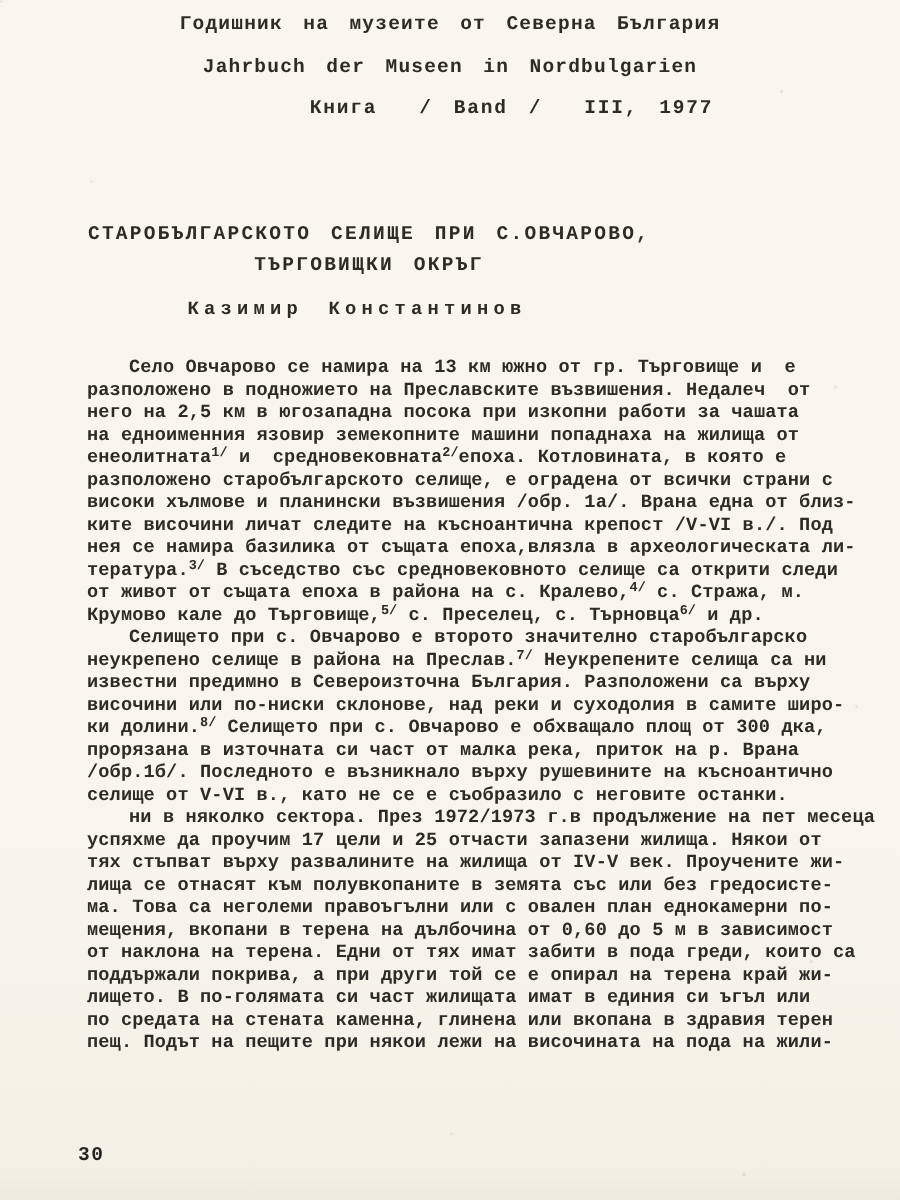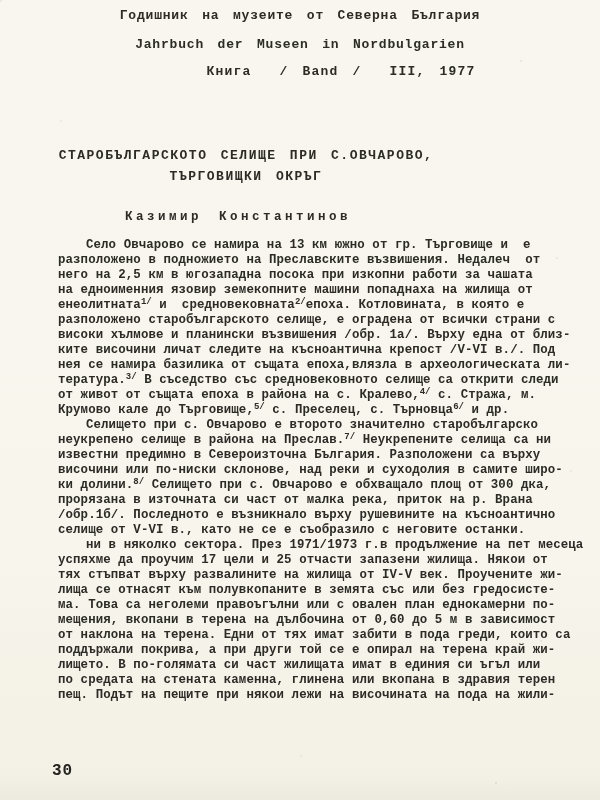--- a/index.html
+++ b/index.html
@@ -45,21 +45,20 @@
     letter-spacing: 1.5px; word-spacing: 4px;
     white-space: pre;
   }
   .title1 { top: 148px; }
   .title2 { top: 169px; }
   .author {
     position: absolute; left: 0; top: 199px; width: 476px;
     font-weight: bold; font-size: 12.5px;
     letter-spacing: 3.5px; word-spacing: 6px;
     white-space: pre;
-    margin-top: 11px;
   }
   .body-text {
     position: absolute; left: 58px; top: 238px; width: 522px;
   }
   .line {
     white-space: pre;
     font-weight: bold;
     font-size: 12.4px;
     line-height: 15px;
     height: 15px;
@@ -67,21 +66,21 @@
   }
   .para > .line:first-child { padding-left: 28px; }
   .line sup {
     font-size: 9px;
     line-height: 0;
     vertical-align: 4px;
     letter-spacing: 0;
   }
   .page-number {
     position: absolute; left: 52px; top: 762px;
-    font-weight: bold; font-size: 16px; letter-spacing: 1px;
+    font-weight: bold; font-size: 13px; letter-spacing: 1px;
     color: #24231f;
     text-align: center;
   }
 </style>
 </head>
 <body>
 
 <div class="page">
   <i class="speckles"></i>
 
@@ -95,39 +94,39 @@
   <div class="author center">Казимир Константинов</div>
 
   <div class="body-text" id="body-text">
       <div class="para">
         <div class="line">Село Овчарово се намира на 13 км южно от гр. Търговище и  е</div>
         <div class="line">разположено в подножието на Преславските възвишения. Недалеч  от</div>
         <div class="line">него на 2,5 км в югозападна посока при изкопни работи за чашата</div>
         <div class="line">на едноименния язовир земекопните машини попаднаха на жилища от</div>
         <div class="line">енеолитната<sup>1/</sup> и  средновековната<sup>2/</sup>епоха. Котловината, в която е</div>
         <div class="line">разположено старобългарското селище, е оградена от всички страни с</div>
-        <div class="line">високи хълмове и планински възвишения /обр. 1а/. Върху една от близ-</div>
+        <div class="line">високи хълмове и планински възвишения /обр. 1а/. Врана една от близ-</div>
         <div class="line">ките височини личат следите на късноантична крепост /V-VI в./. Под</div>
         <div class="line">нея се намира базилика от същата епоха,влязла в археологическата ли-</div>
         <div class="line">тература.<sup>3/</sup> В съседство със средновековното селище са открити следи</div>
         <div class="line">от живот от същата епоха в района на с. Кралево,<sup>4/</sup> с. Стража, м.</div>
         <div class="line">Крумово кале до Търговище,<sup>5/</sup> с. Преселец, с. Търновца<sup>6/</sup> и др.</div>
       </div>
       <div class="para">
         <div class="line">Селището при с. Овчарово е второто значително старобългарско</div>
         <div class="line">неукрепено селище в района на Преслав.<sup>7/</sup> Неукрепените селища са ни</div>
         <div class="line">известни предимно в Североизточна България. Разположени са върху</div>
         <div class="line">височини или по-ниски склонове, над реки и суходолия в самите широ-</div>
         <div class="line">ки долини.<sup>8/</sup> Селището при с. Овчарово е обхващало площ от 300 дка,</div>
         <div class="line">прорязана в източната си част от малка река, приток на р. Врана</div>
         <div class="line">/обр.1б/. Последното е възникнало върху рушевините на късноантично</div>
         <div class="line">селище от V-VI в., като не се е съобразило с неговите останки.</div>
       </div>
       <div class="para">
-        <div class="line">ни в няколко сектора. През 1971/1973 г.в продължение на пет месеца</div>
+        <div class="line">ни в няколко сектора. През 1972/1973 г.в продължение на пет месеца</div>
         <div class="line">успяхме да проучим 17 цели и 25 отчасти запазени жилища. Някои от</div>
         <div class="line">тях стъпват върху развалините на жилища от IV-V век. Проучените жи-</div>
         <div class="line">лища се отнасят към полувкопаните в земята със или без гредосисте-</div>
         <div class="line">ма. Това са неголеми правоъгълни или с овален план еднокамерни по-</div>
         <div class="line">мещения, вкопани в терена на дълбочина от 0,60 до 5 м в зависимост</div>
         <div class="line">от наклона на терена. Едни от тях имат забити в пода греди, които са</div>
         <div class="line">поддържали покрива, а при други той се е опирал на терена край жи-</div>
         <div class="line">лището. В по-голямата си част жилищата имат в единия си ъгъл или</div>
         <div class="line">по средата на стената каменна, глинена или вкопана в здравия терен</div>
         <div class="line">пещ. Подът на пещите при някои лежи на височината на пода на жили-</div>

